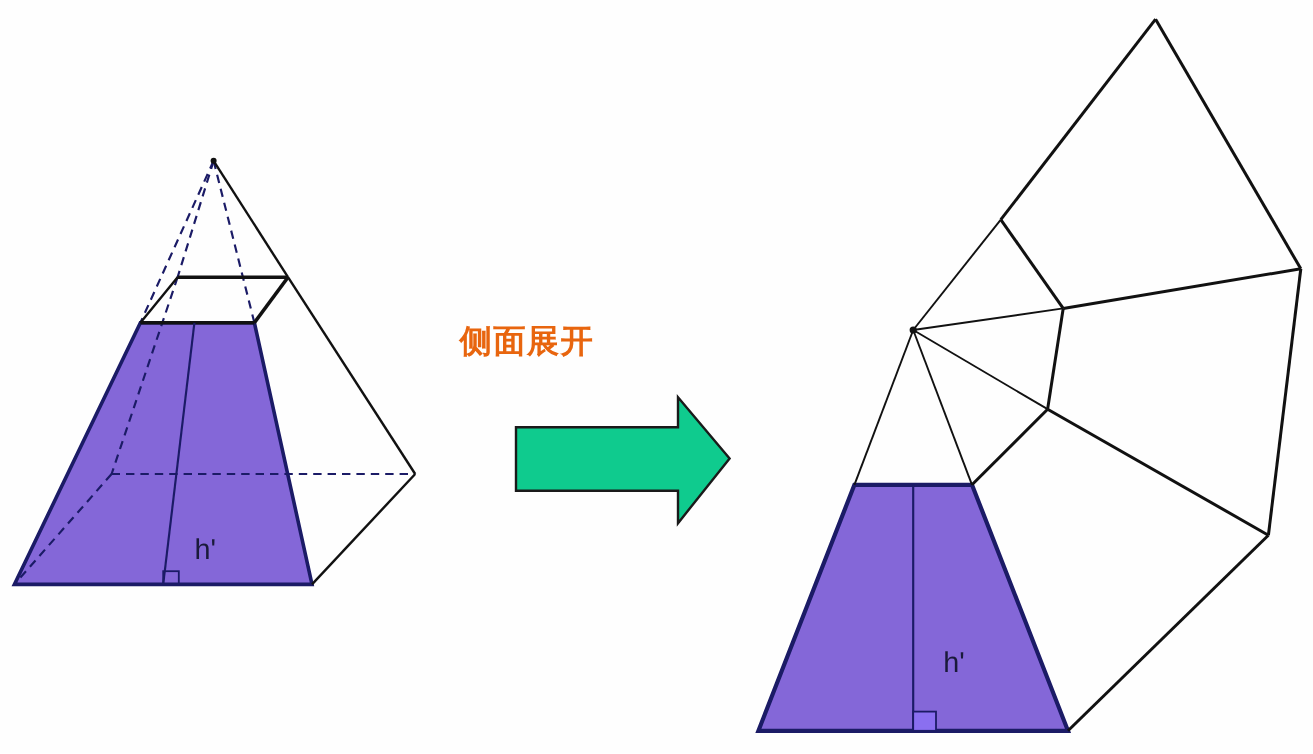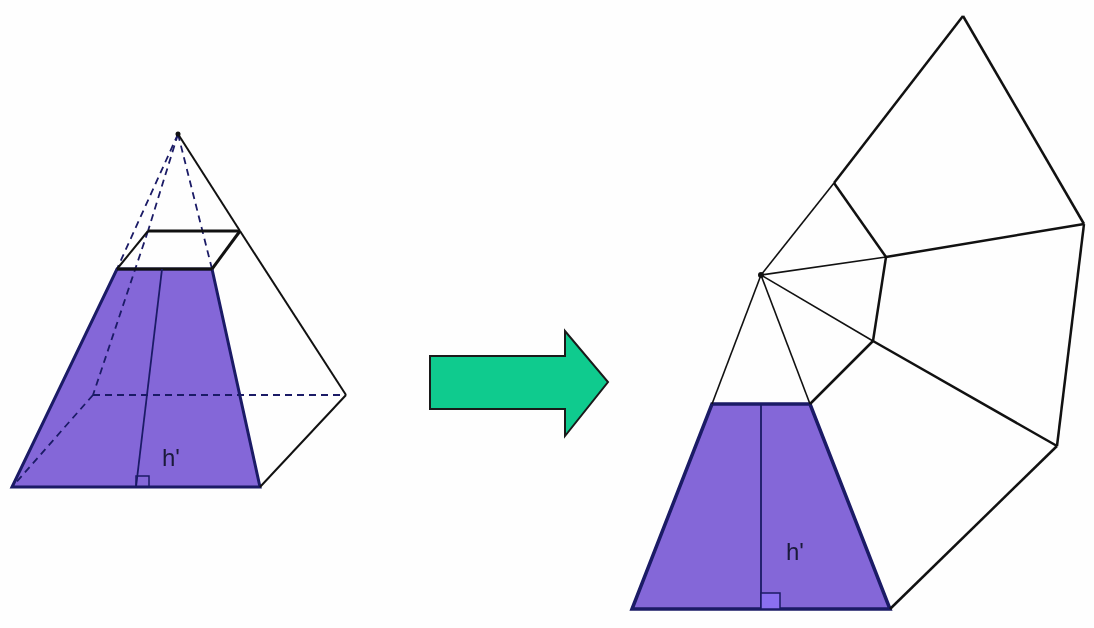--- a/index.html
+++ b/index.html
@@ -68,13 +68,14 @@
         <line x1="886" y1="257" x2="1084" y2="224"></line>
         <line x1="1084" y1="224" x2="1057" y2="446"></line>
         <line x1="886" y1="257" x2="834" y2="183"></line>
         <line x1="834" y1="183" x2="963" y2="16"></line>
         <line x1="963" y1="16" x2="1084" y2="224"></line>
       </g>
       <circle cx="761" cy="275" r="3" fill="#111"></circle>
     </g>
   </svg>
 
+  <div class="caption" style="color:#e8650e;">侧面展开</div>
 </div>
 
 </body></html>

